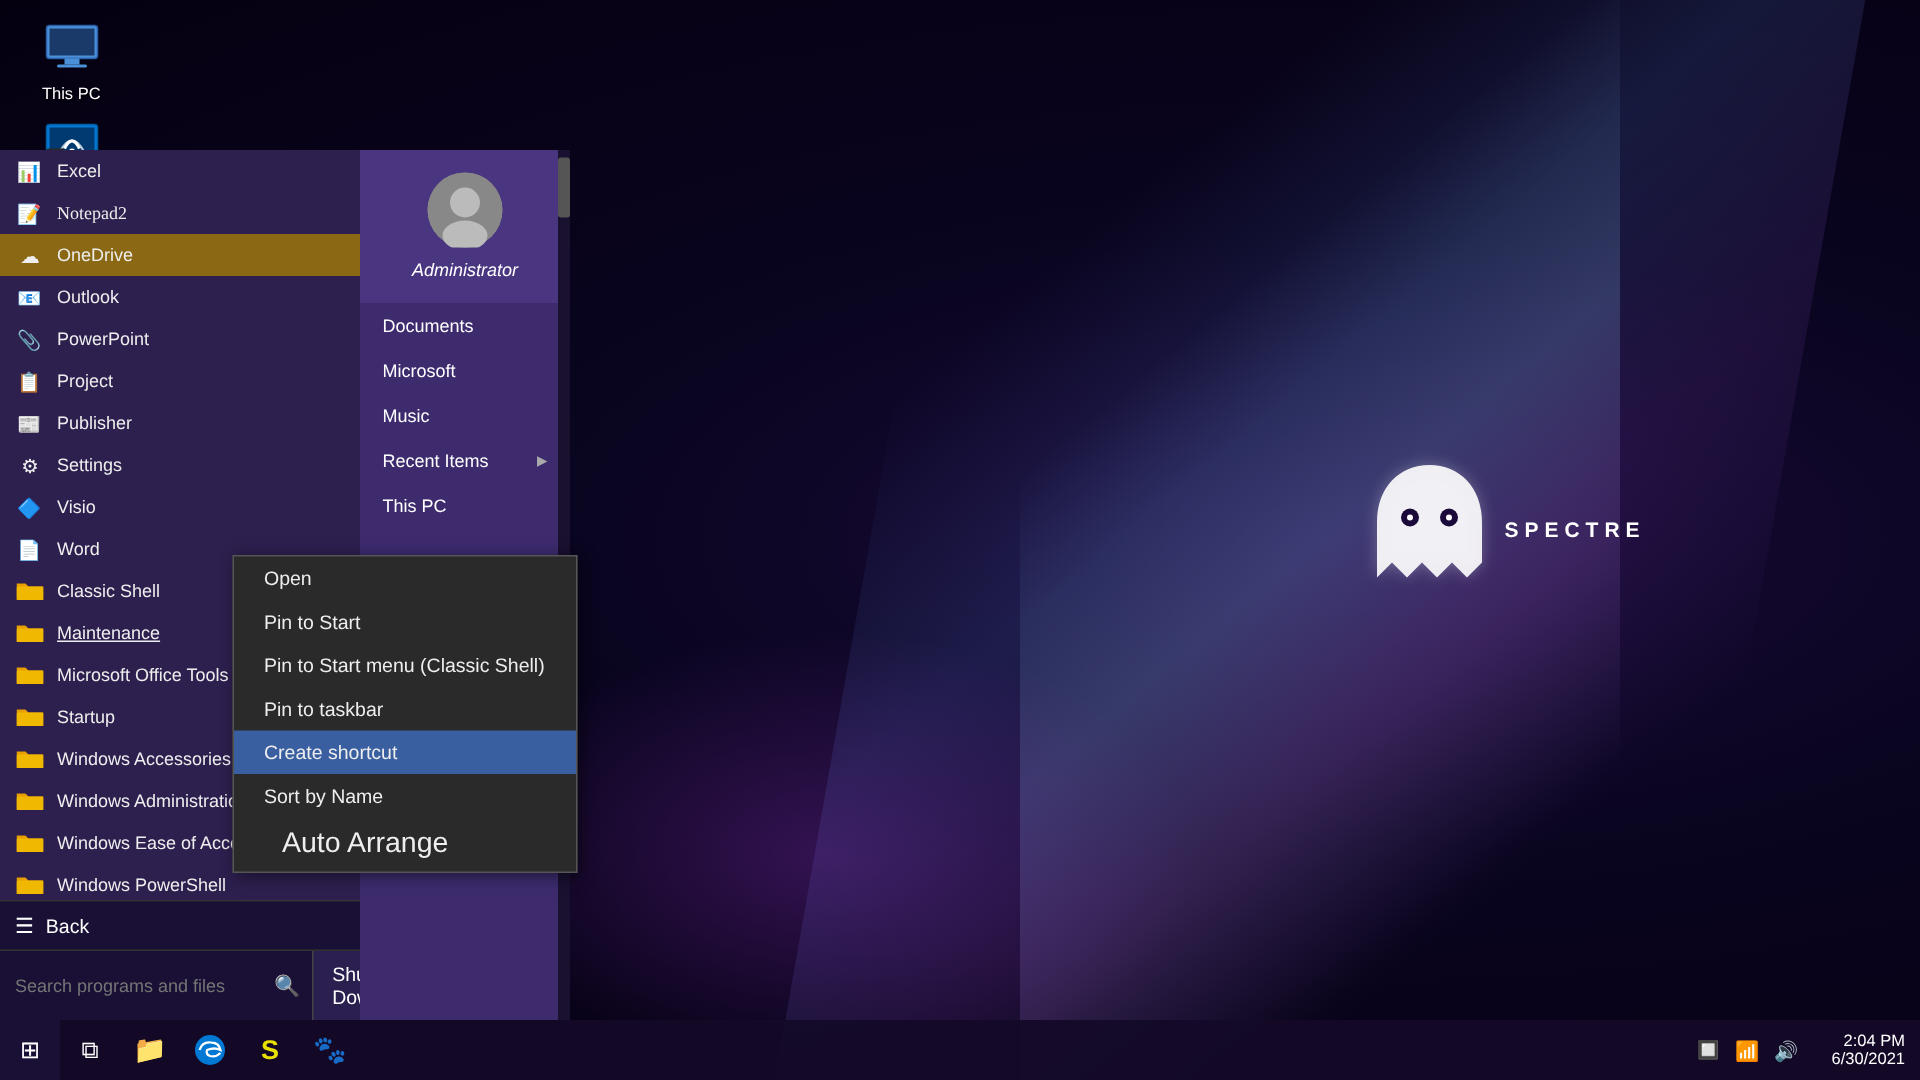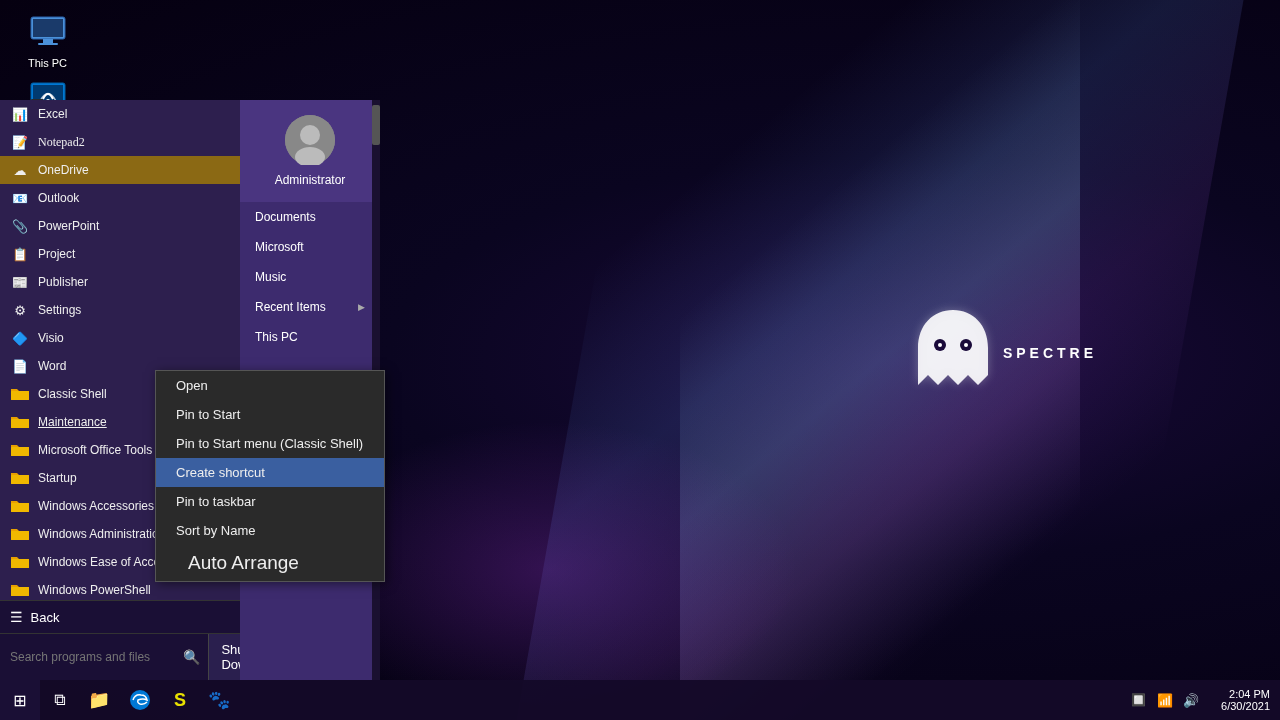--- a/index.html
+++ b/index.html
@@ -358,21 +358,21 @@
 
   <div style="width:140px; background:#3d2b6e; display:flex; flex-direction:column; height:580px;">
     <div style="padding:15px; display:flex; flex-direction:column; align-items:center; background:#4a3580;">
       <div style="width:50px; height:50px; border-radius:50%; background:#888; display:flex; align-items:center; justify-content:center; font-size:24px; color:white; margin-bottom:8px;">
         <svg width="50" height="50" viewBox="0 0 50 50">
           <circle cx="25" cy="25" r="25" fill="#888"></circle>
           <circle cx="25" cy="20" r="10" fill="#bbb"></circle>
           <ellipse cx="25" cy="42" rx="15" ry="10" fill="#bbb"></ellipse>
         </svg>
       </div>
-      <span style="font-size:12px; color:white; text-align:right;">Administrator</span>
+      <span style="font-size:12px; color:white; text-align:right;font-style:italic;">Administrator</span>
     </div>
     <div id="userMenuList">
         <div style="display: flex; align-items: center; justify-content: space-between; padding: 8px 15px; cursor: pointer; font-size: 12px; color: white;">
           <span>Documents</span>
         </div>
         <div style="display: flex; align-items: center; justify-content: space-between; padding: 8px 15px; cursor: pointer; font-size: 12px; color: white;">
           <span>Microsoft</span>
         </div>
         <div style="display: flex; align-items: center; justify-content: space-between; padding: 8px 15px; cursor: pointer; font-size: 12px; color: white;">
           <span>Music</span>
@@ -385,22 +385,22 @@
           <span>This PC</span>
         </div>
       </div>
   </div>
 </div>
 
 <div class="context-menu" id="contextMenu">
 <div style="padding: 7px 20px; color: rgb(238, 238, 238); font-size: 13px; cursor: pointer; background: transparent;">Open</div>
     <div style="padding: 7px 20px; color: rgb(238, 238, 238); font-size: 13px; cursor: pointer; background: transparent;">Pin to Start</div>
     <div style="padding: 7px 20px; color: rgb(238, 238, 238); font-size: 13px; cursor: pointer; background: transparent;">Pin to Start menu (Classic Shell)</div>
+    <div style="padding: 7px 20px; color: rgb(238, 238, 238); font-size: 13px; cursor: pointer; background: transparent;">Pin to taskbar</div>
     <div style="padding: 7px 20px; color: rgb(238, 238, 238); font-size: 13px; cursor: pointer; background: rgb(58, 95, 160);">Create shortcut</div>
-    <div style="padding: 7px 20px; color: rgb(238, 238, 238); font-size: 13px; cursor: pointer; background: transparent;">Pin to taskbar</div>
     <div style="padding: 7px 20px; color: rgb(238, 238, 238); font-size: 13px; cursor: pointer; background: transparent;">Sort by Name</div>
     <div style="padding: 7px 32px; color: rgb(238, 238, 238); font-size: 19px; cursor: pointer; background: transparent;">Auto Arrange</div>
   </div>
 
 <div class="taskbar">
   <div style="width:40px; height:40px; display:flex; align-items:center; justify-content:center; cursor:pointer; background:#1a0f35; color:white; font-size:16px;">
     ⊞
   </div>
   <div style="width:40px; height:40px; display:flex; align-items:center; justify-content:center; cursor:pointer; color:white; font-size:16px;">⧉</div>
   <div style="width:40px; height:40px; display:flex; align-items:center; justify-content:center; cursor:pointer; color:#e8c000; font-size:18px;">📁</div>

